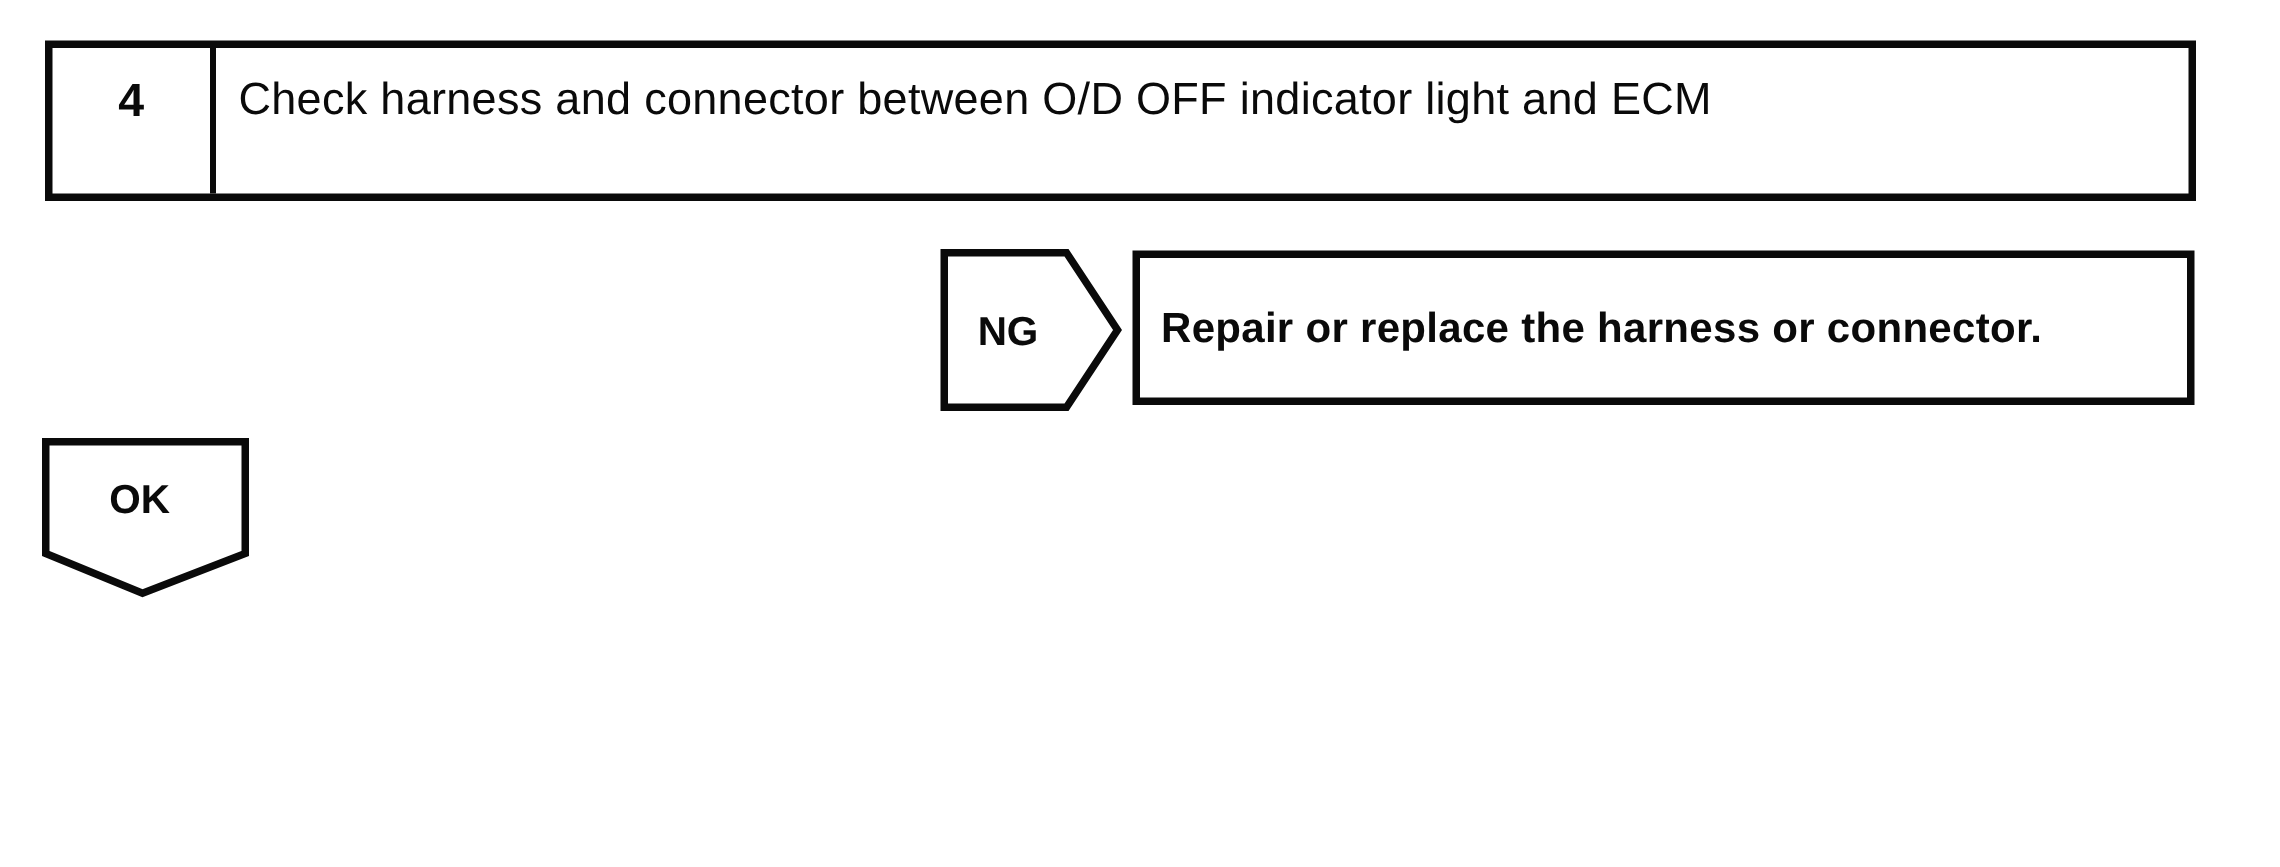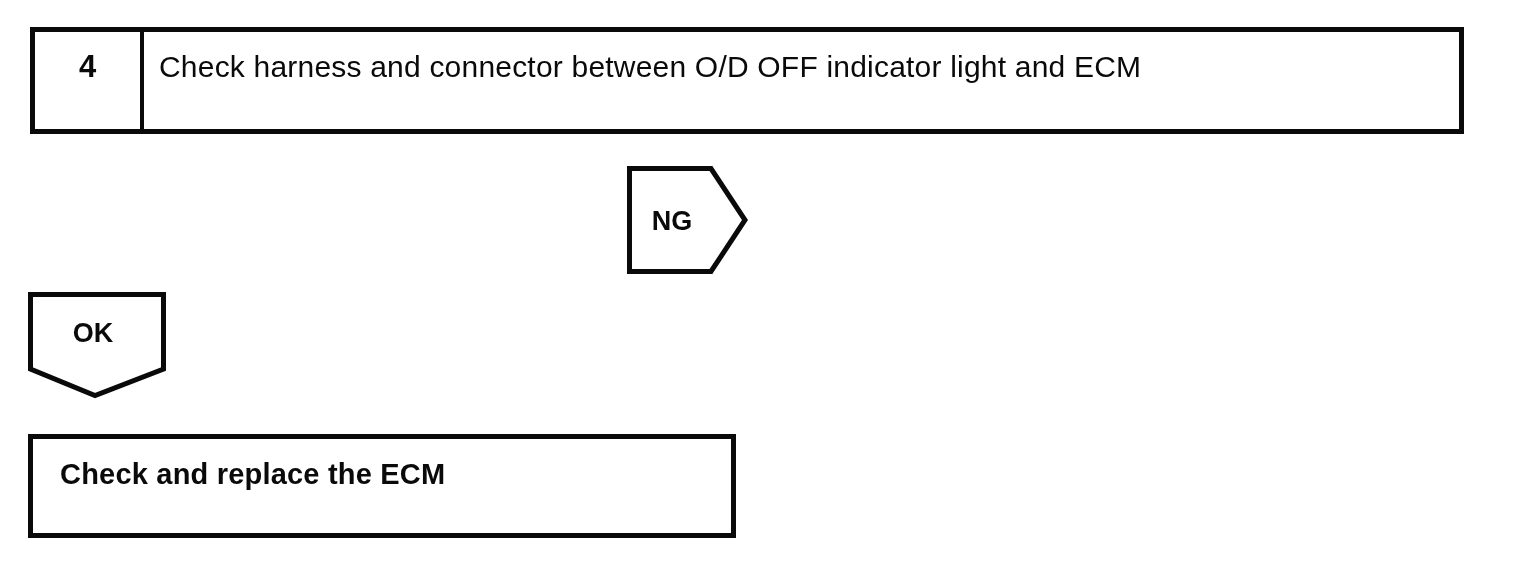--- a/index.html
+++ b/index.html
@@ -113,23 +113,23 @@
   <div class="step-box">
     <div class="step-num-cell">4</div>
     <div class="step-title-cell">Check harness and connector between O/D OFF indicator light and ECM</div>
   </div>
 
   <svg class="pent pent-ng" viewBox="0 0 121 108">
     <polygon points="2.5,2.5 84,2.5 118,54 84,105.5 2.5,105.5"></polygon>
     <text x="45" y="55">NG</text>
   </svg>
 
+  <div class="action-box ng-action-box">
+    <span>Repair or replace the harness or connector.</span>
+  </div>
 
   <svg class="pent pent-ok" viewBox="0 0 138 106">
     <polygon points="2.5,2.5 135.5,2.5 135.5,77 67,103.5 2.5,77"></polygon>
     <text x="65" y="41">OK</text>
   </svg>
 
-  <div class="action-box result-box">
-    <span>Check and replace the ECM</span>
-  </div>
 
 </div>
 
 </body></html>

